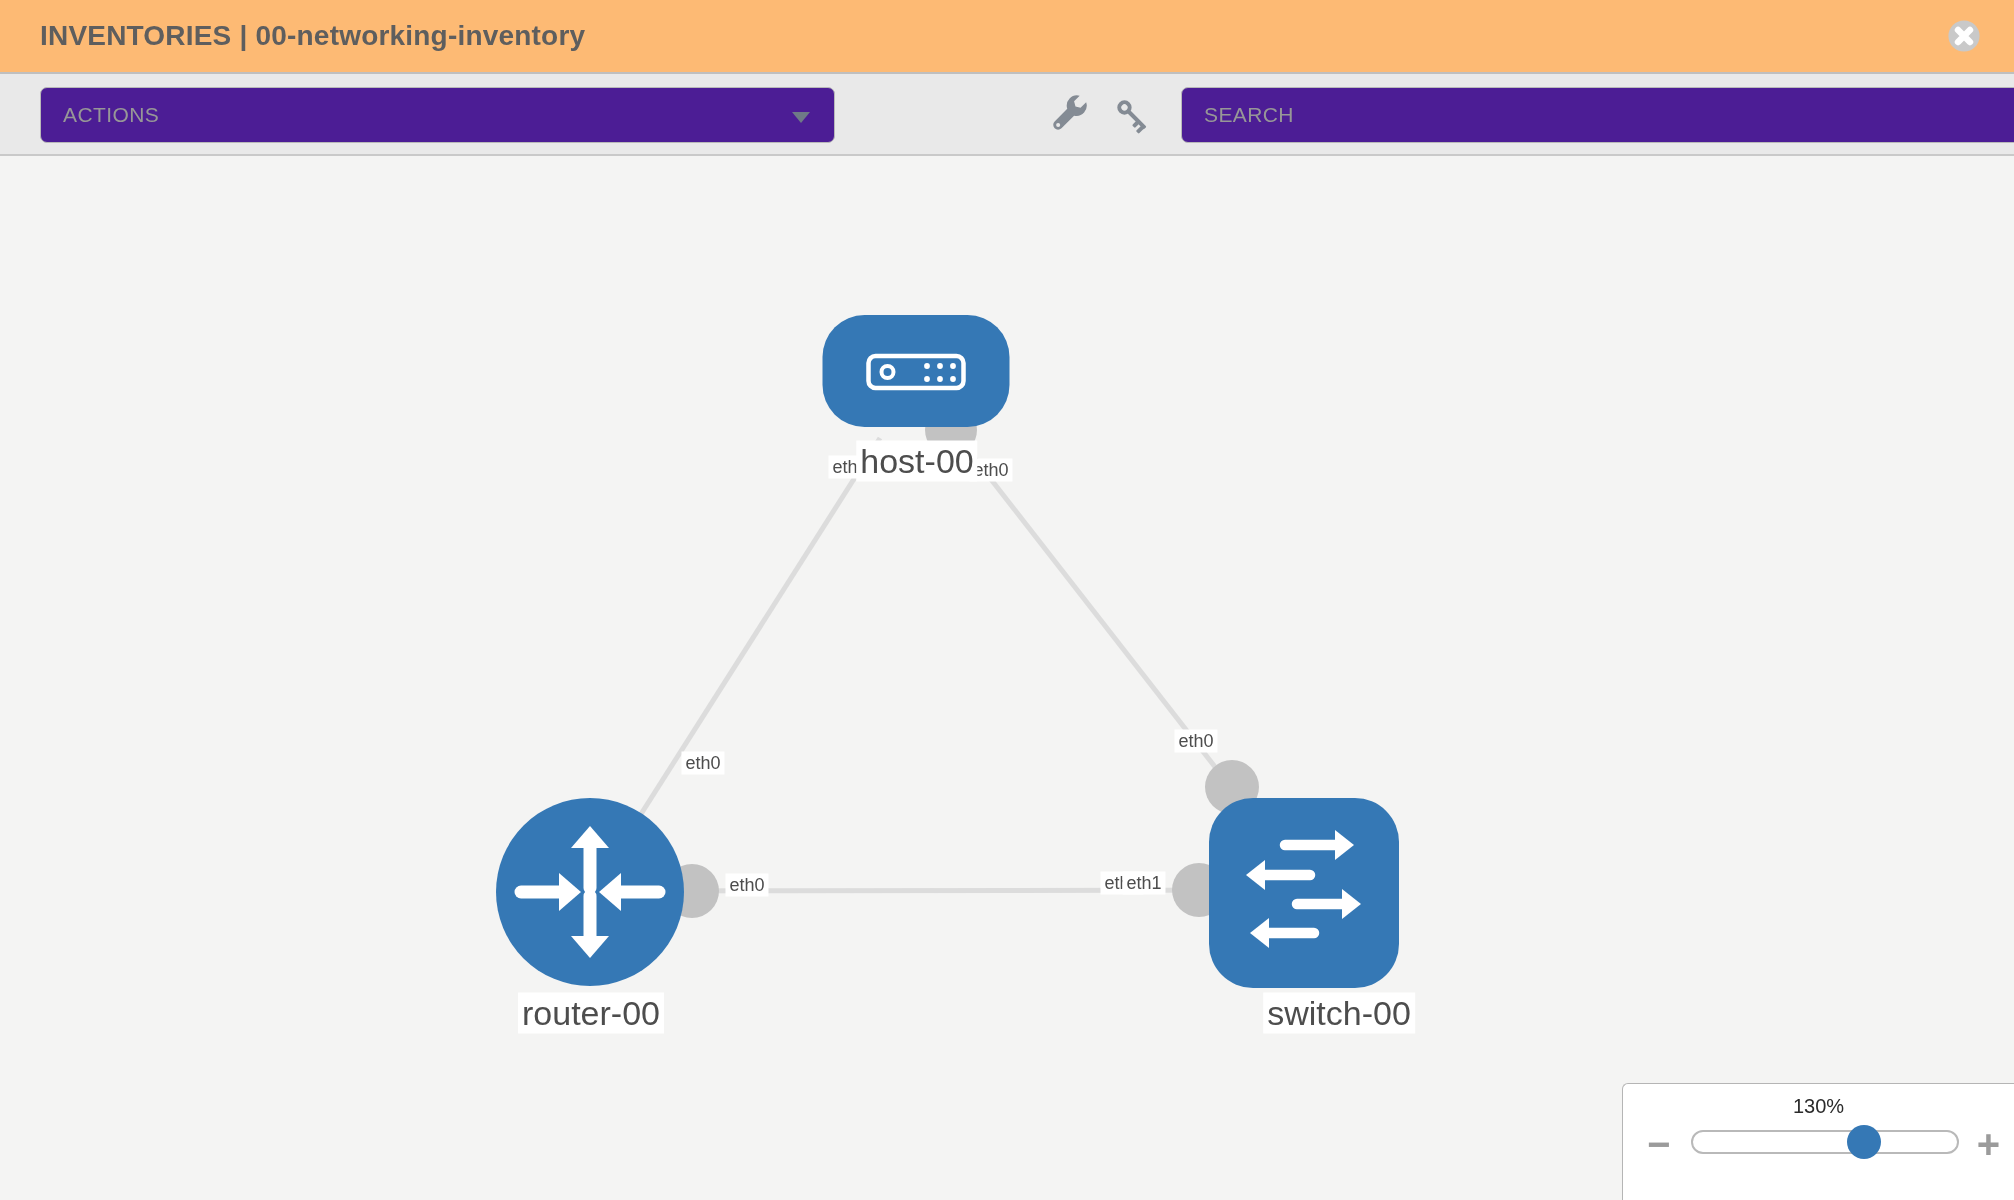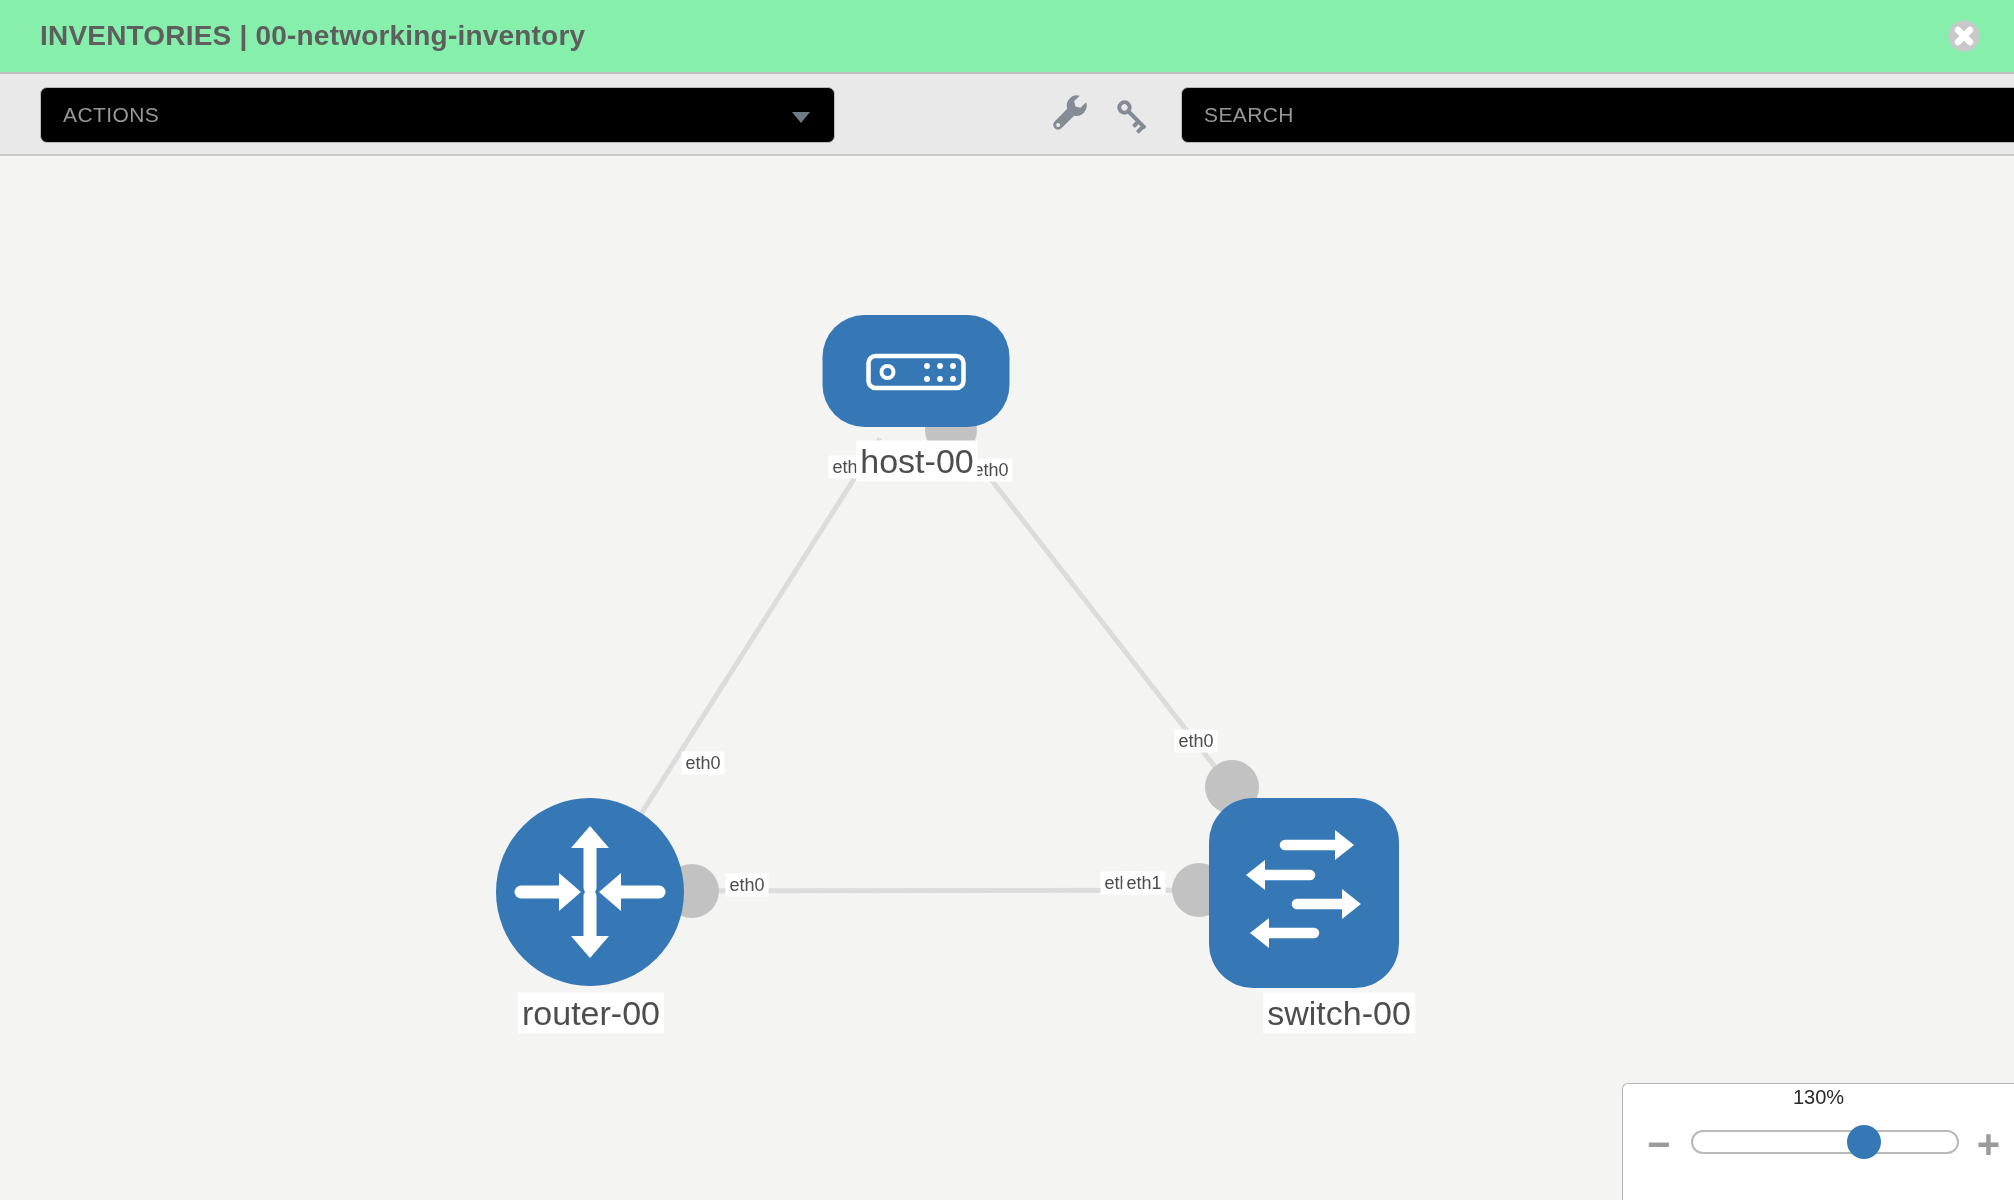--- a/index.html
+++ b/index.html
@@ -1,28 +1,28 @@
 <!DOCTYPE html>
 <html><head>
 <meta charset="utf-8">
 <style>
   html,body{margin:0;padding:0;}
   body{width:2014px;height:1200px;overflow:hidden;background:#fff;
        font-family:"Liberation Sans","DejaVu Sans",sans-serif;}
   .app{position:relative;width:2014px;height:1200px;}
 
   
-  .header{position:absolute;left:0;top:0;width:100%;height:72px;background:#86efac;z-index:40;}
+  .header{position:absolute;left:0;top:0;width:100%;height:72px;background:#fdba74;z-index:40;}
   .page-title{position:absolute;left:40px;top:0;line-height:72px;font-size:28px;font-weight:bold;color:#5e5e5e;letter-spacing:.2px;}
   .close-btn{position:absolute;left:1947px;top:19px;width:34px;height:34px;cursor:pointer;}
 
   
   .toolbar{position:absolute;left:0;top:72px;width:100%;height:84px;background:#e9e9e9;
            border-top:2px solid #bfbfbf;border-bottom:2px solid #c9c9c9;box-sizing:border-box;z-index:40;}
-  .select-box{position:absolute;top:13px;height:56px;background:#000000;border:1px solid #b9b9b9;border-radius:7px;
+  .select-box{position:absolute;top:13px;height:56px;background:#4c1d95;border:1px solid #b9b9b9;border-radius:7px;
               box-sizing:border-box;cursor:pointer;}
   .select-box .lbl{position:absolute;left:22px;top:0;line-height:54px;font-size:21px;color:#979797;letter-spacing:.4px;}
   .caret{position:absolute;right:24px;top:24px;width:0;height:0;border-left:9px solid transparent;
          border-right:9px solid transparent;border-top:11px solid #6f7a87;}
   .actions-box{left:40px;width:795px;}
   .search-box{left:1181px;width:918px;}
   .tool-icon{position:absolute;top:21px;width:42px;height:42px;cursor:pointer;}
   .wrench{left:1048px;}
   .key{left:1112px;}
 
@@ -32,21 +32,21 @@
   #labels{position:absolute;left:0;top:0;width:100%;height:100%;z-index:3;pointer-events:none;}
   .glabel{position:absolute;transform:translate(-50%,-50%);background:#ffffff;color:#4d4d4d;
           padding:1px 4px;white-space:nowrap;}
   .glabel.iface{font-size:18px;}
   .glabel.nodename{font-size:34px;}
 
   
   .zoom-panel{position:absolute;left:1622px;top:927px;width:392px;height:117px;background:#ffffff;
               border-top:1px solid #b5b5b5;border-left:1px solid #b5b5b5;border-top-left-radius:6px;
               box-sizing:border-box;z-index:5;}
-  .zoom-level{width:100%;text-align:center;margin-top:2px;font-size:20px;color:#2b2b2b;}
+  .zoom-level{width:100%;text-align:center;margin-top:11px;font-size:20px;color:#2b2b2b;}
   .zoom-row{position:absolute;left:0;top:38px;width:100%;height:48px;}
   .zoom-minus,.zoom-plus{position:absolute;top:-2px;font-size:40px;font-weight:bold;color:#9b9b9b;cursor:pointer;line-height:48px;}
   .zoom-minus{left:24px;}
   .zoom-plus{right:14px;}
   .zoom-track{position:absolute;left:68px;top:8px;width:268px;height:24px;background:#fff;
               border:2px solid #b9b9b9;border-radius:14px;box-sizing:border-box;cursor:pointer;}
   .zoom-handle{position:absolute;left:154px;top:-7px;width:34px;height:34px;border-radius:50%;cursor:pointer;}
 </style>
 </head>
 <body>

